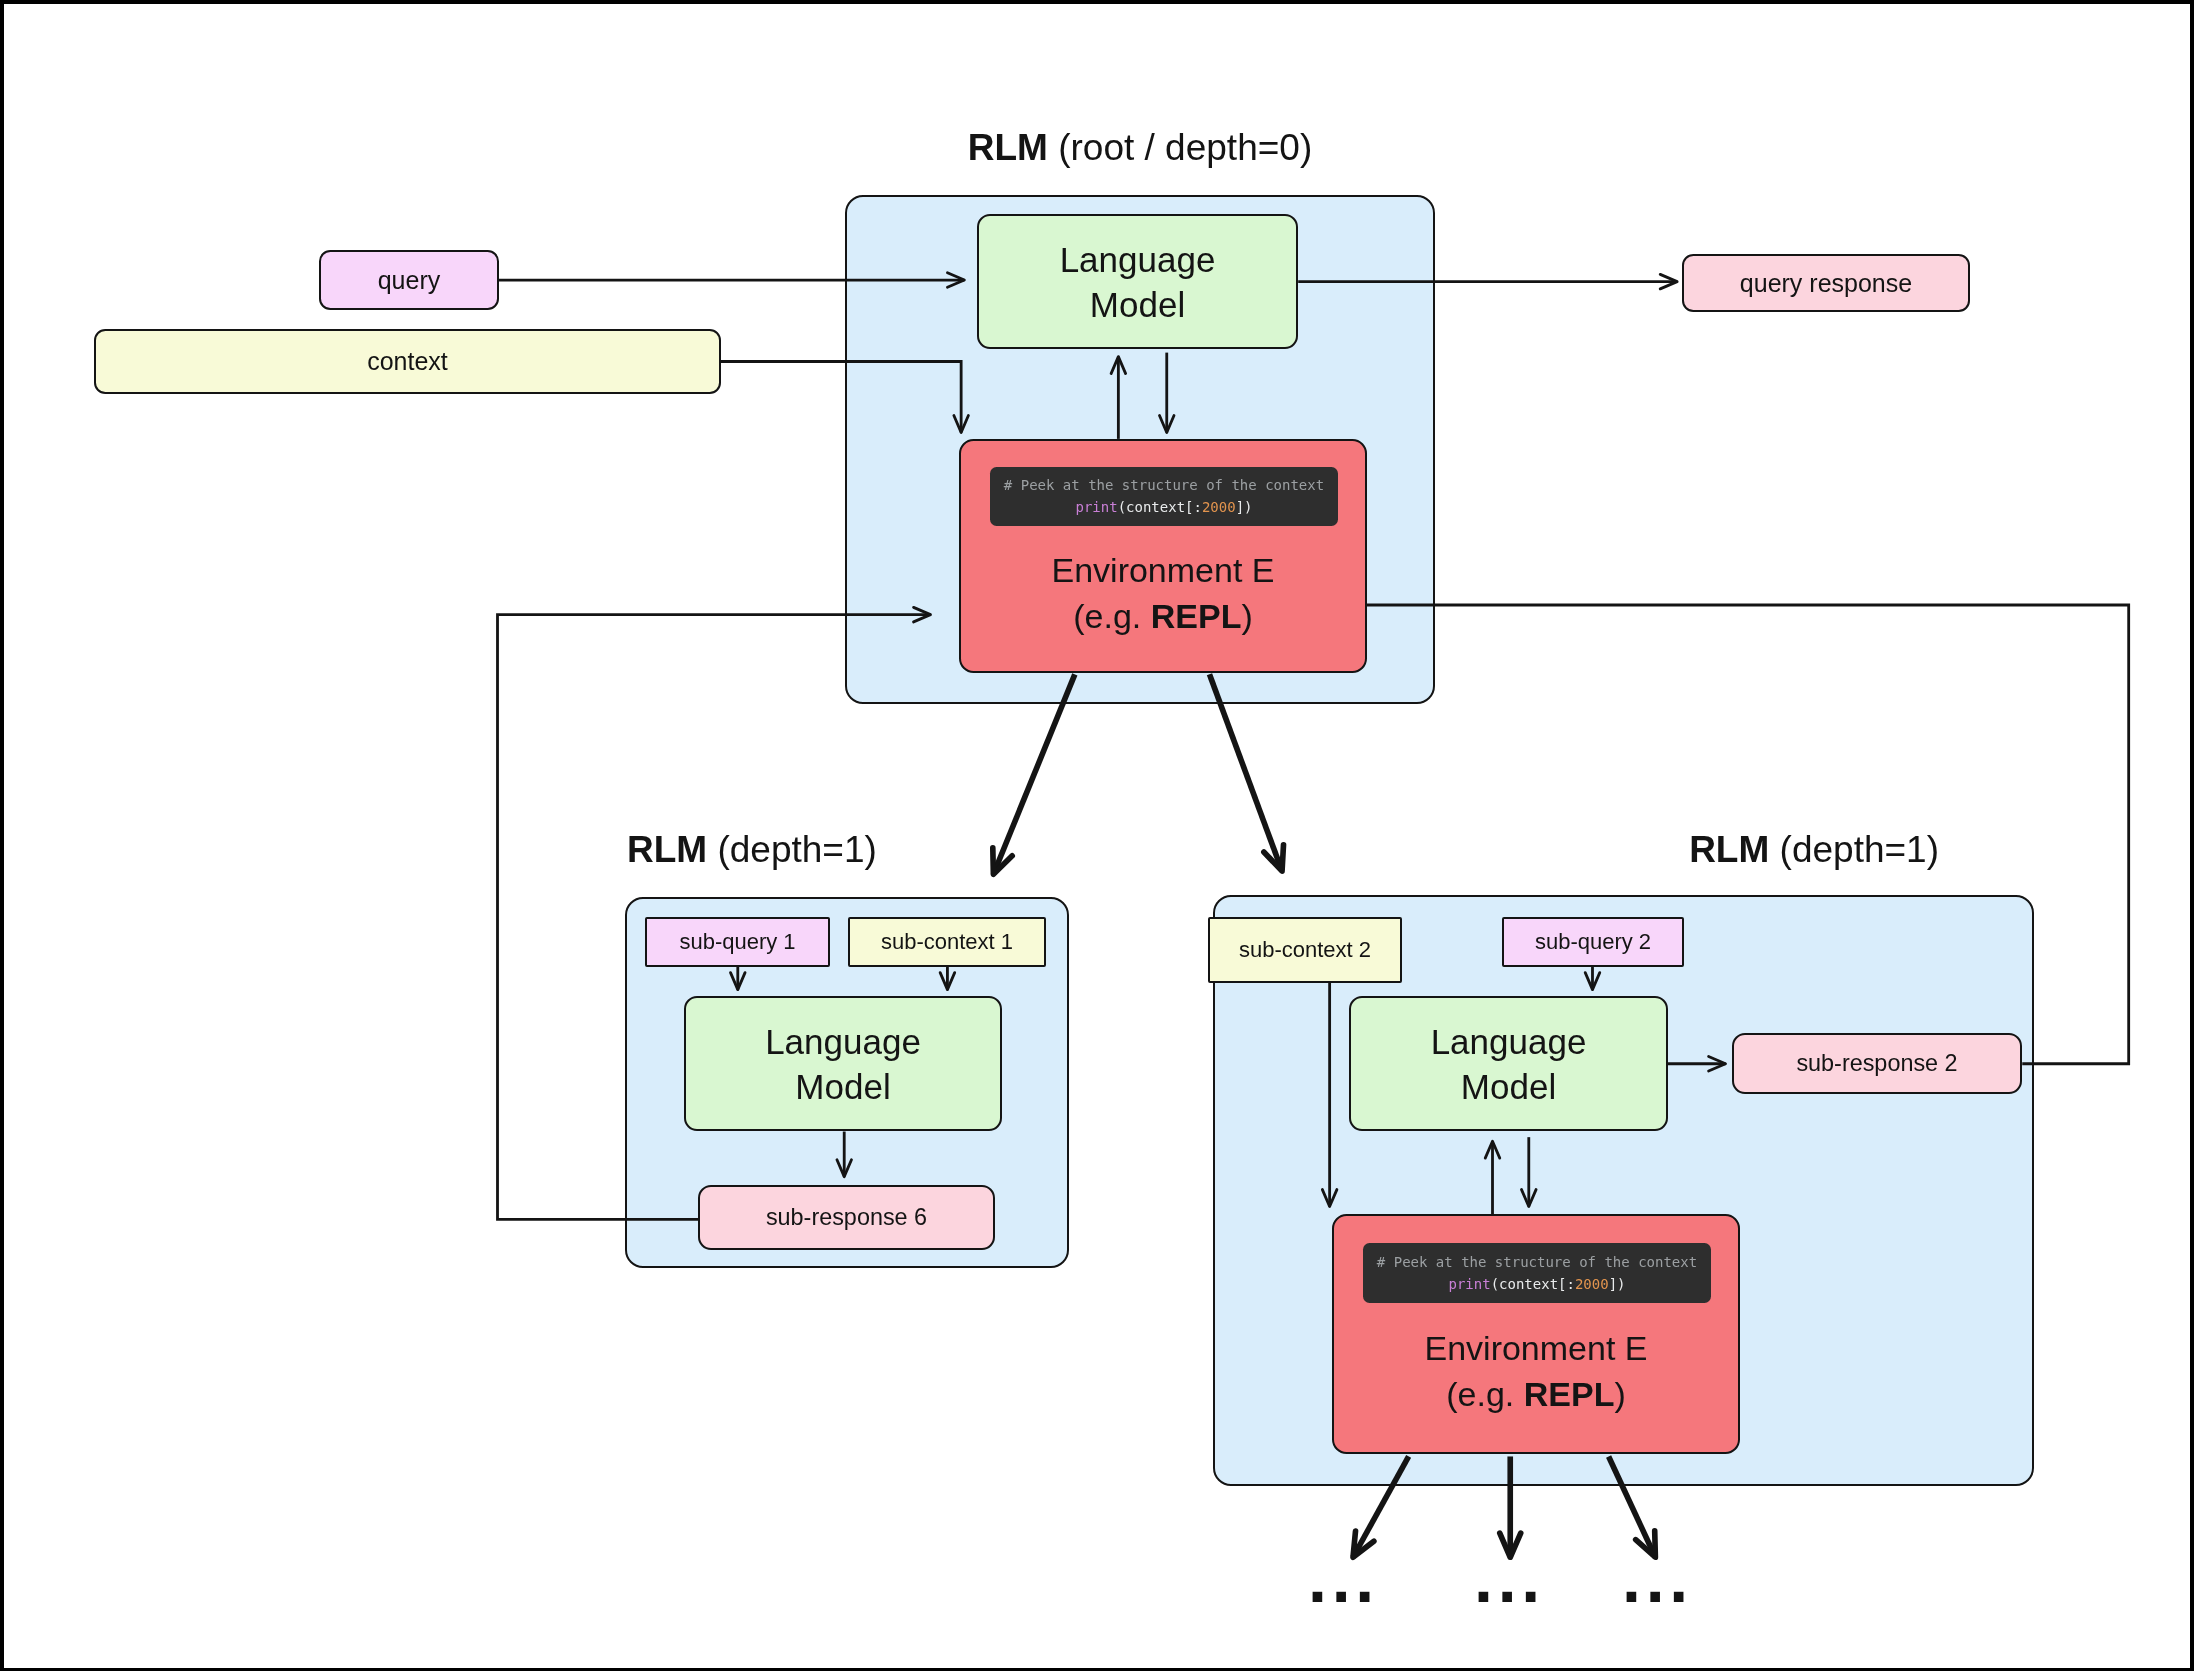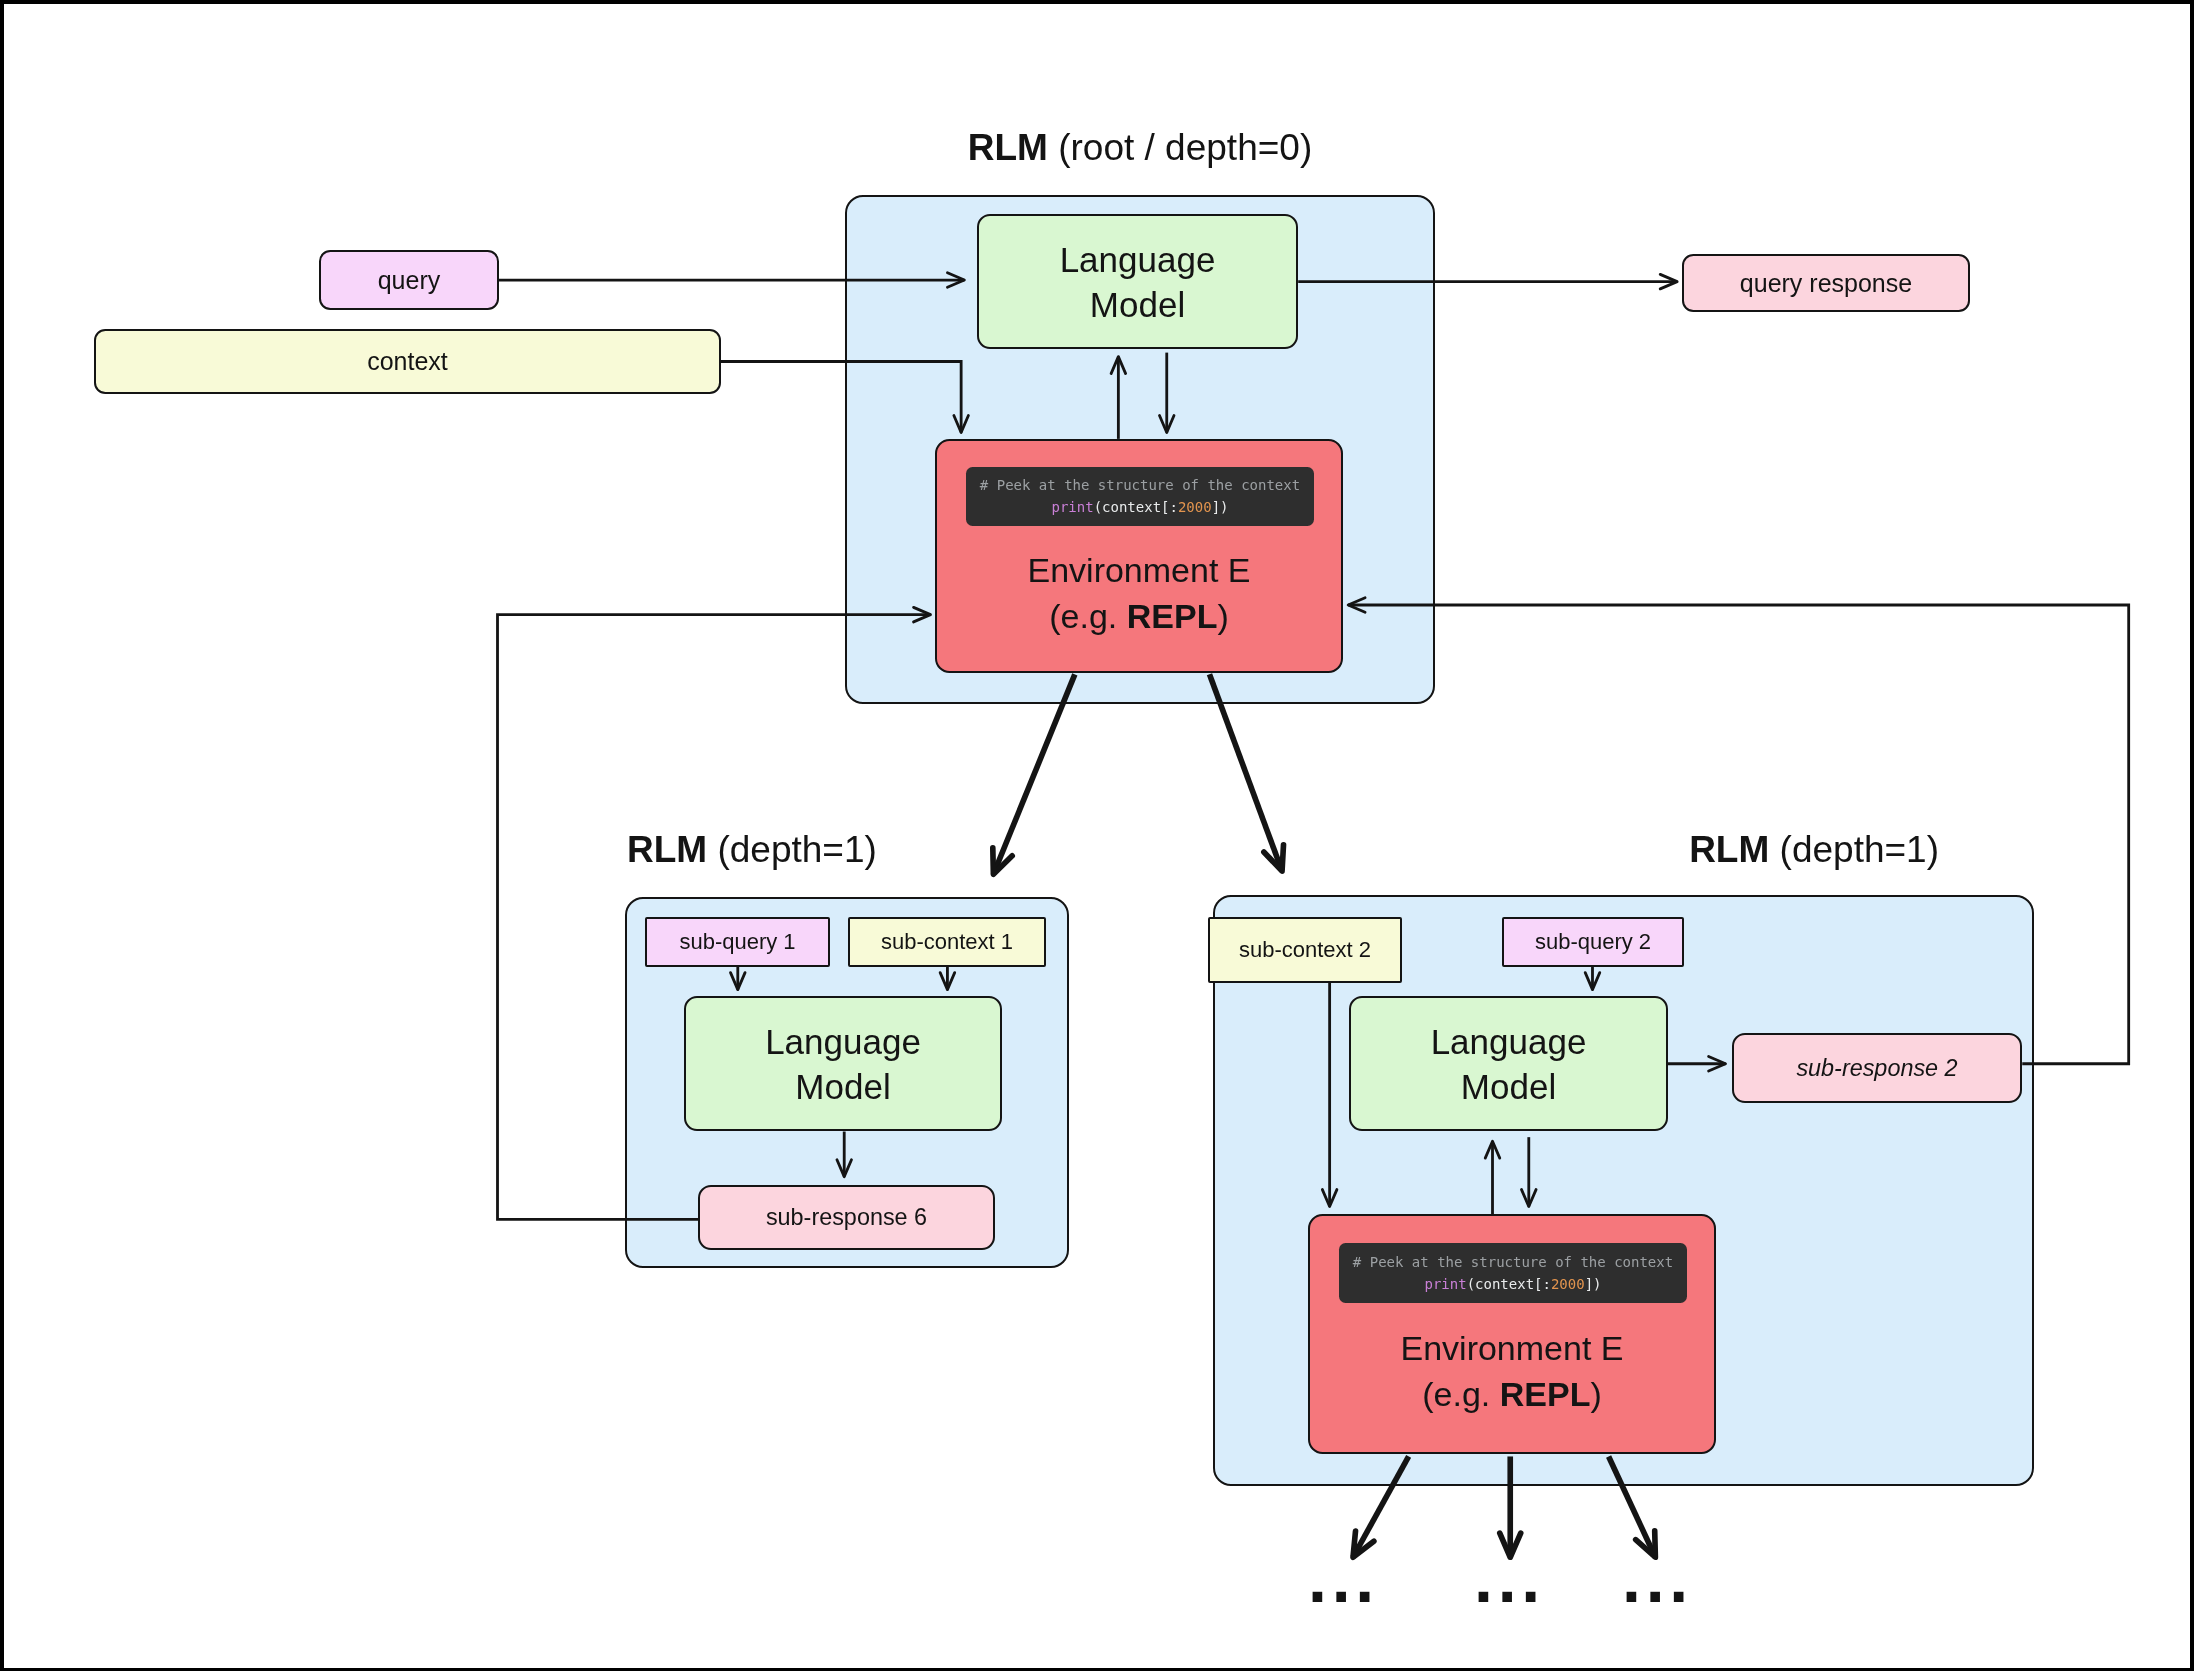--- a/index.html
+++ b/index.html
@@ -33,21 +33,21 @@
     border-radius:18px;
     z-index:1;
   }
   .node{
     display:flex;align-items:center;justify-content:center;
     border:2.8px solid var(--ink);
     z-index:10;
     text-align:center;
   }
   .lm{background:var(--green);border-radius:13px;font-size:35px;line-height:45px;white-space:pre-line;}
-  .env{background:var(--red);border-radius:14.5px;flex-direction:column;justify-content:flex-start;z-index:10;}
+  .env{background:var(--red);border-radius:14.5px;flex-direction:column;justify-content:flex-start;z-index:10;margin-left:24px;}
   .pill{border-radius:11.3px;border-width:2.4px;}
   .pill-magenta{background:var(--magenta);}
   .pill-yellow{background:var(--yellow);}
   .pill-rose{background:var(--rose);}
   .lbl-lg{font-size:25px;}
   .lbl-sm{font-size:22px;border-radius:2px;}
   .lbl-md{font-size:23.4px;border-radius:13px;}
   .code{
     background:var(--codebg);
     border-radius:6.5px;
@@ -182,21 +182,21 @@
 </div>
 <div class="abs node pill pill-magenta lbl-sm" style="left:1502px;top:917px;width:182px;height:50px;">
   <span>sub-query 2</span>
 </div>
 
 <div class="abs node lm" style="left:1349px;top:996px;width:319px;height:135px;">
   <span class="lm-text" style="white-space: pre-line;">Language
 Model</span>
 </div>
 
-<div class="abs node pill pill-rose lbl-md" style="left:1732px;top:1033px;width:290px;height:70px;font-style:italic;">
+<div class="abs node pill pill-rose lbl-md" style="left:1732px;top:1033px;width:290px;height:61px;">
   <span>sub-response 2</span>
 </div>
 
 <div class="abs node env" style="left:1308px;top:1214px;width:408px;height:240px;">
   <div class="abs code" style="left:29px;top:27.4px;width:348px;height:60px;">
     <span class="c"># Peek at the structure of the context</span><br>
     <span class="k">print</span><span class="p">(context[:</span><span class="n">2000</span><span class="p">])</span>
   </div>
   <div class="env-name" style="margin-top:113px;">Environment E</div>
   <div class="env-eg">

